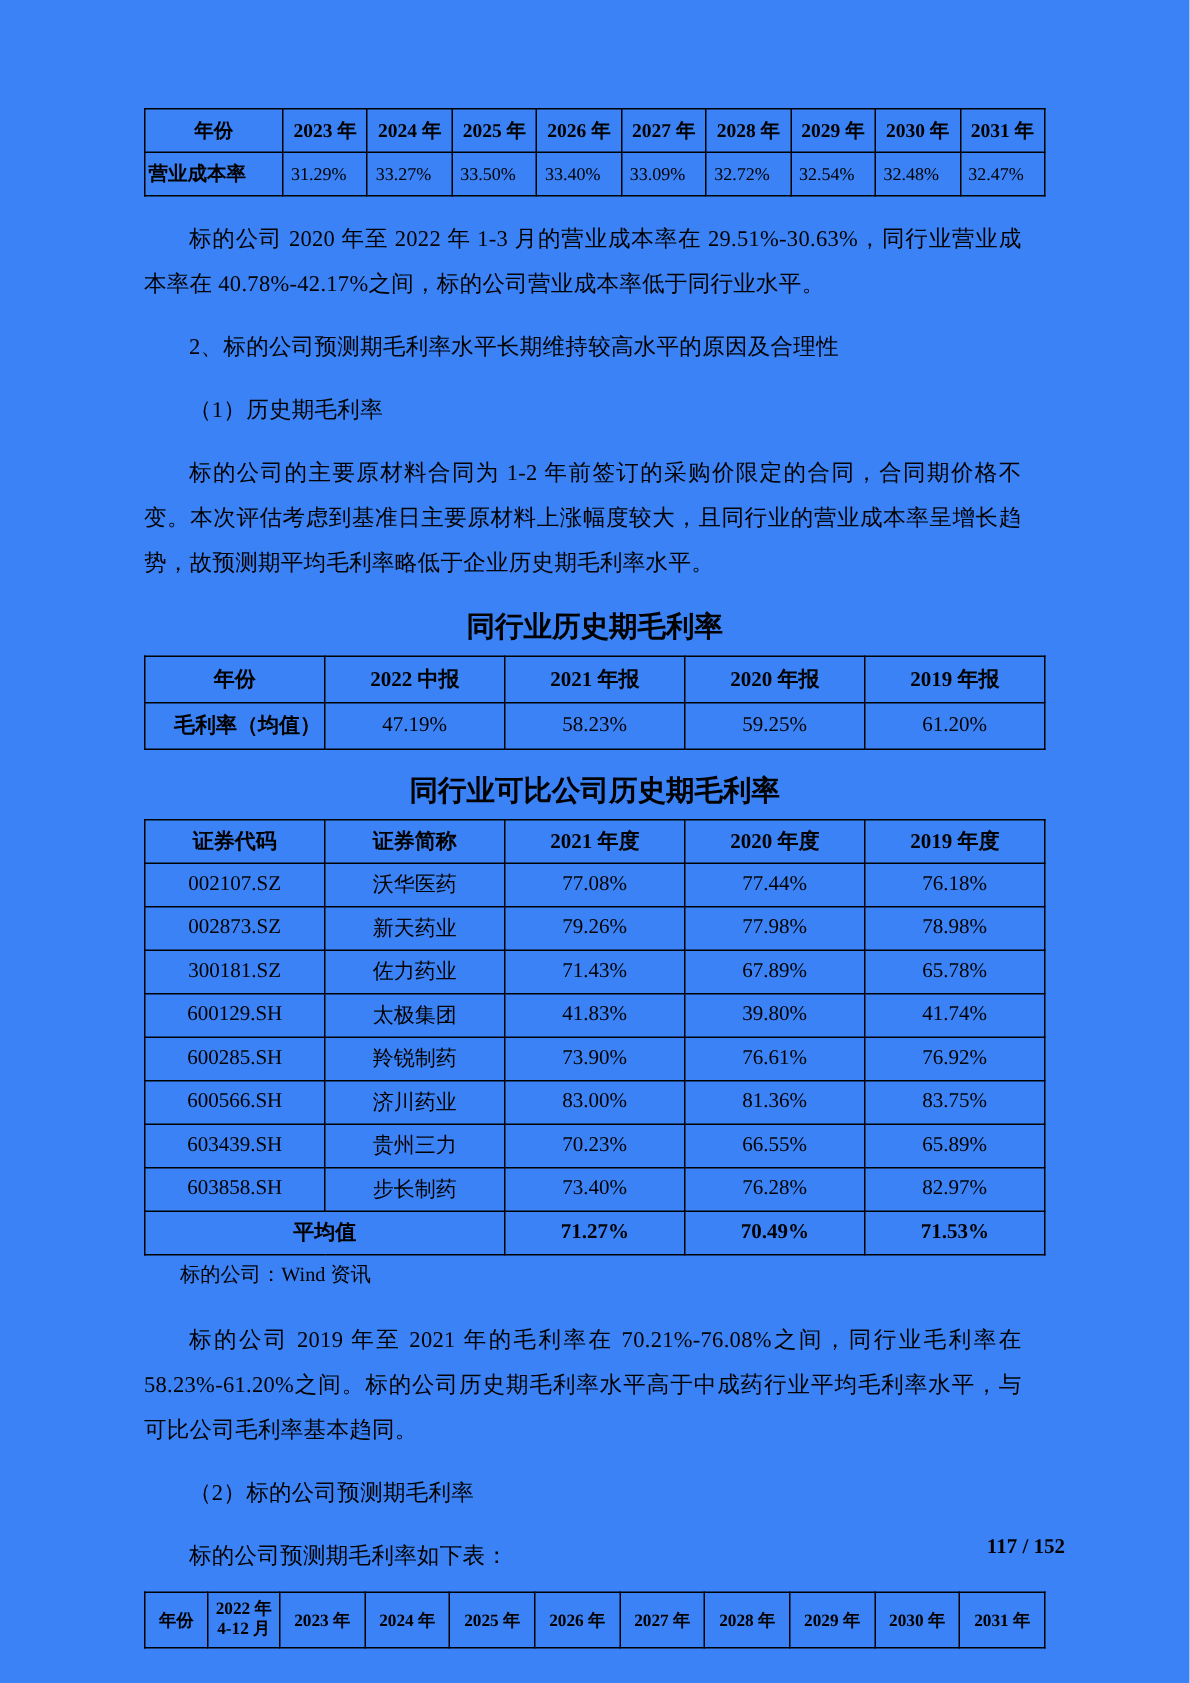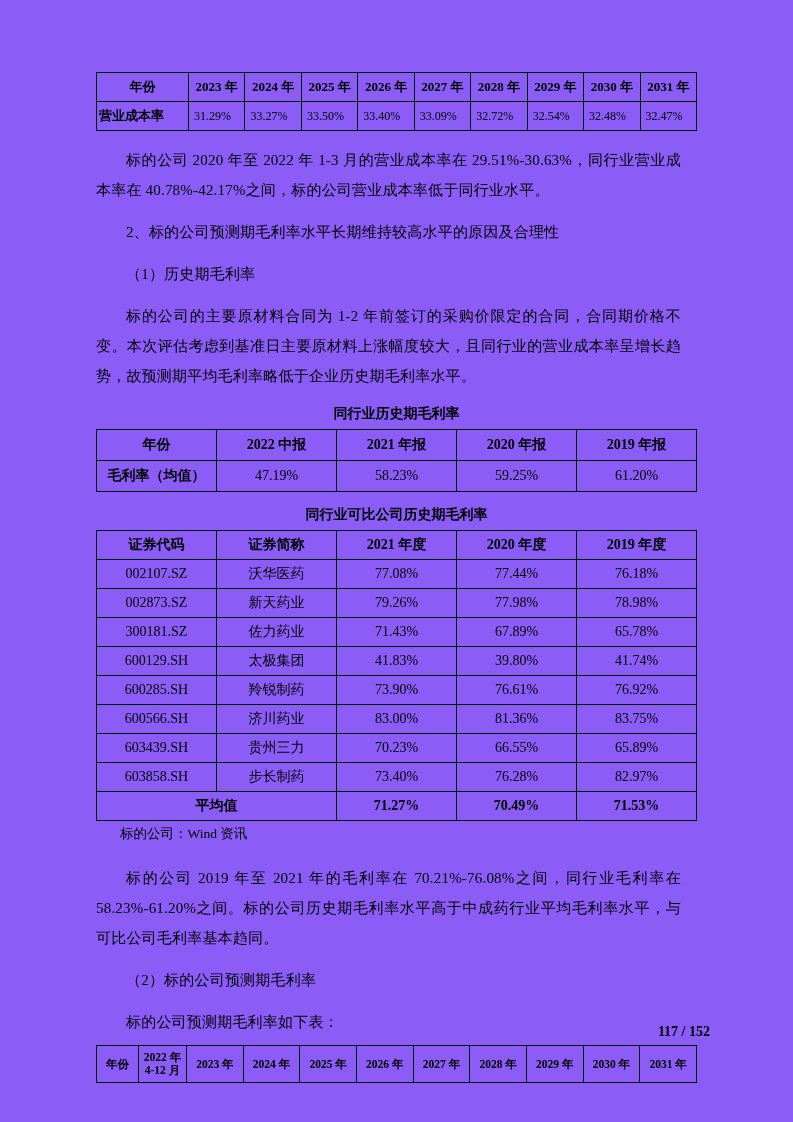--- a/index.html
+++ b/index.html
@@ -3,21 +3,21 @@
 <meta charset="utf-8">
 <style>
   html, body {
     margin: 0;
     padding: 0;
     background: #f0f0f0;
   }
   .page {
     width: 793px;
     height: 1122px;
-    background: #8b5cf6;
+    background: #3b82f6;
     position: relative;
     margin: 0 auto;
     box-sizing: border-box;
     font-family: "Liberation Serif", "DejaVu Serif", serif;
     color: #000;
     overflow: hidden;
   }
   .content {
     position: absolute;
     left: 96px;
@@ -47,21 +47,21 @@
     text-indent: 2em;
     text-align: justify;
     letter-spacing: 0.2px;
   }
   p.tight {
     margin-top: 12px;
   }
   .tbl-title {
     text-align: center;
     font-weight: bold;
-    font-size: 14px;
+    font-size: 19px;
     margin: 14px 0 6px 0;
   }
   .src-note {
     font-size: 13.5px;
     margin: 4px 0 0 24px;
   }
   .spacer-8 { height: 8px; }
   .spacer-14 { height: 14px; }
 
   
@@ -71,21 +71,21 @@
   #t1 .val { font-size: 12px; }
   #t1 tr.hdr td { font-weight: bold; font-size: 13px; }
   #t1 tbody tr:last-child td:first-child { font-weight: bold; font-size: 13px;}
   #t1 tbody tr:last-child td { text-align: left; padding-left: 5px; }
   #t1 tbody tr:last-child td:first-child { text-align: left; padding-left: 2px; }
 
   
   #t2 { font-size: 14px; }
   #t2 td { padding: 6px 2px; }
   #t2 tr.hdr td { font-weight: bold; }
-  #t2 tbody tr:last-child td:first-child { font-weight: bold; }
+  #t2 tbody tr:last-child td:first-child { font-weight: bold; text-align: right; }
 
   
   #t3 { font-size: 14px; }
   #t3 td { padding: 5px 2px; }
   #t3 tr.hdr td { font-weight: bold; }
   #t3 tr.sum td { font-weight: bold; }
 
   
   #t4 { font-size: 11.5px; }
   #t4 td { padding: 5px 1px; }

